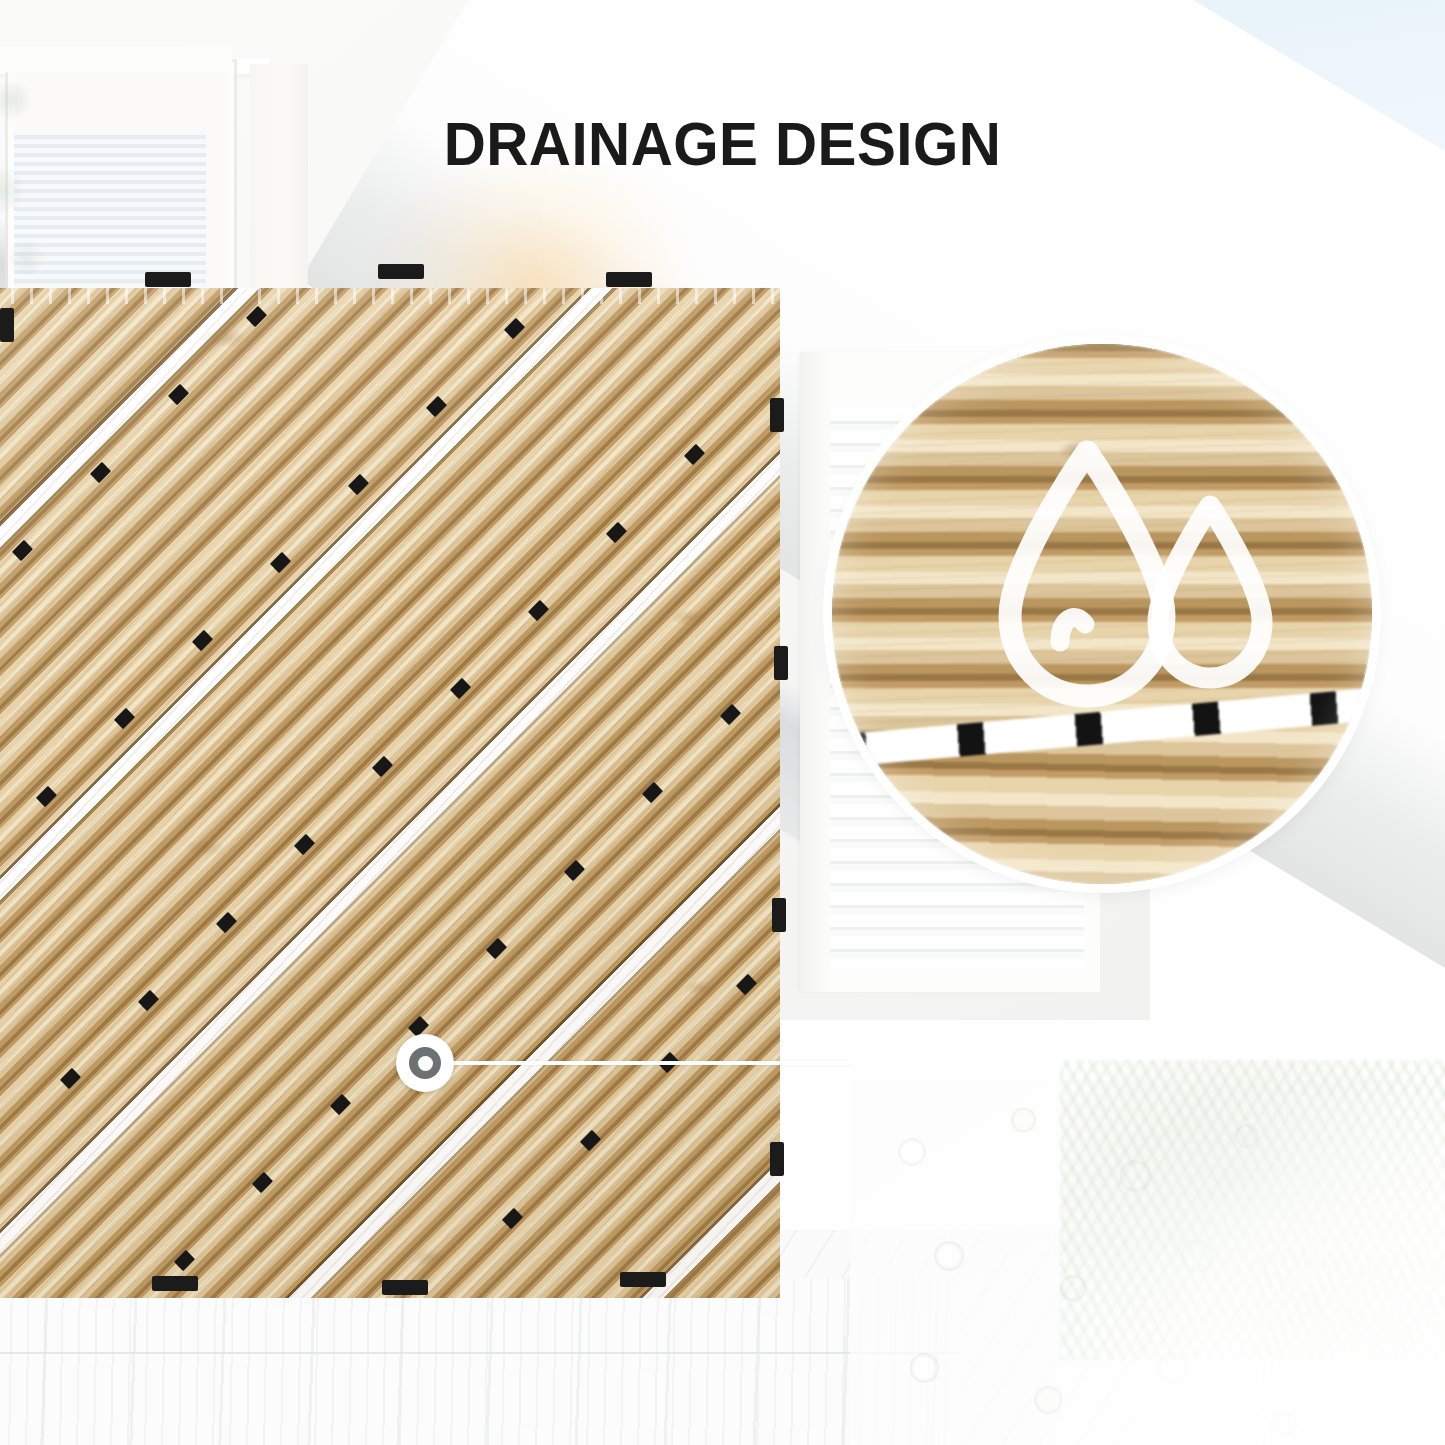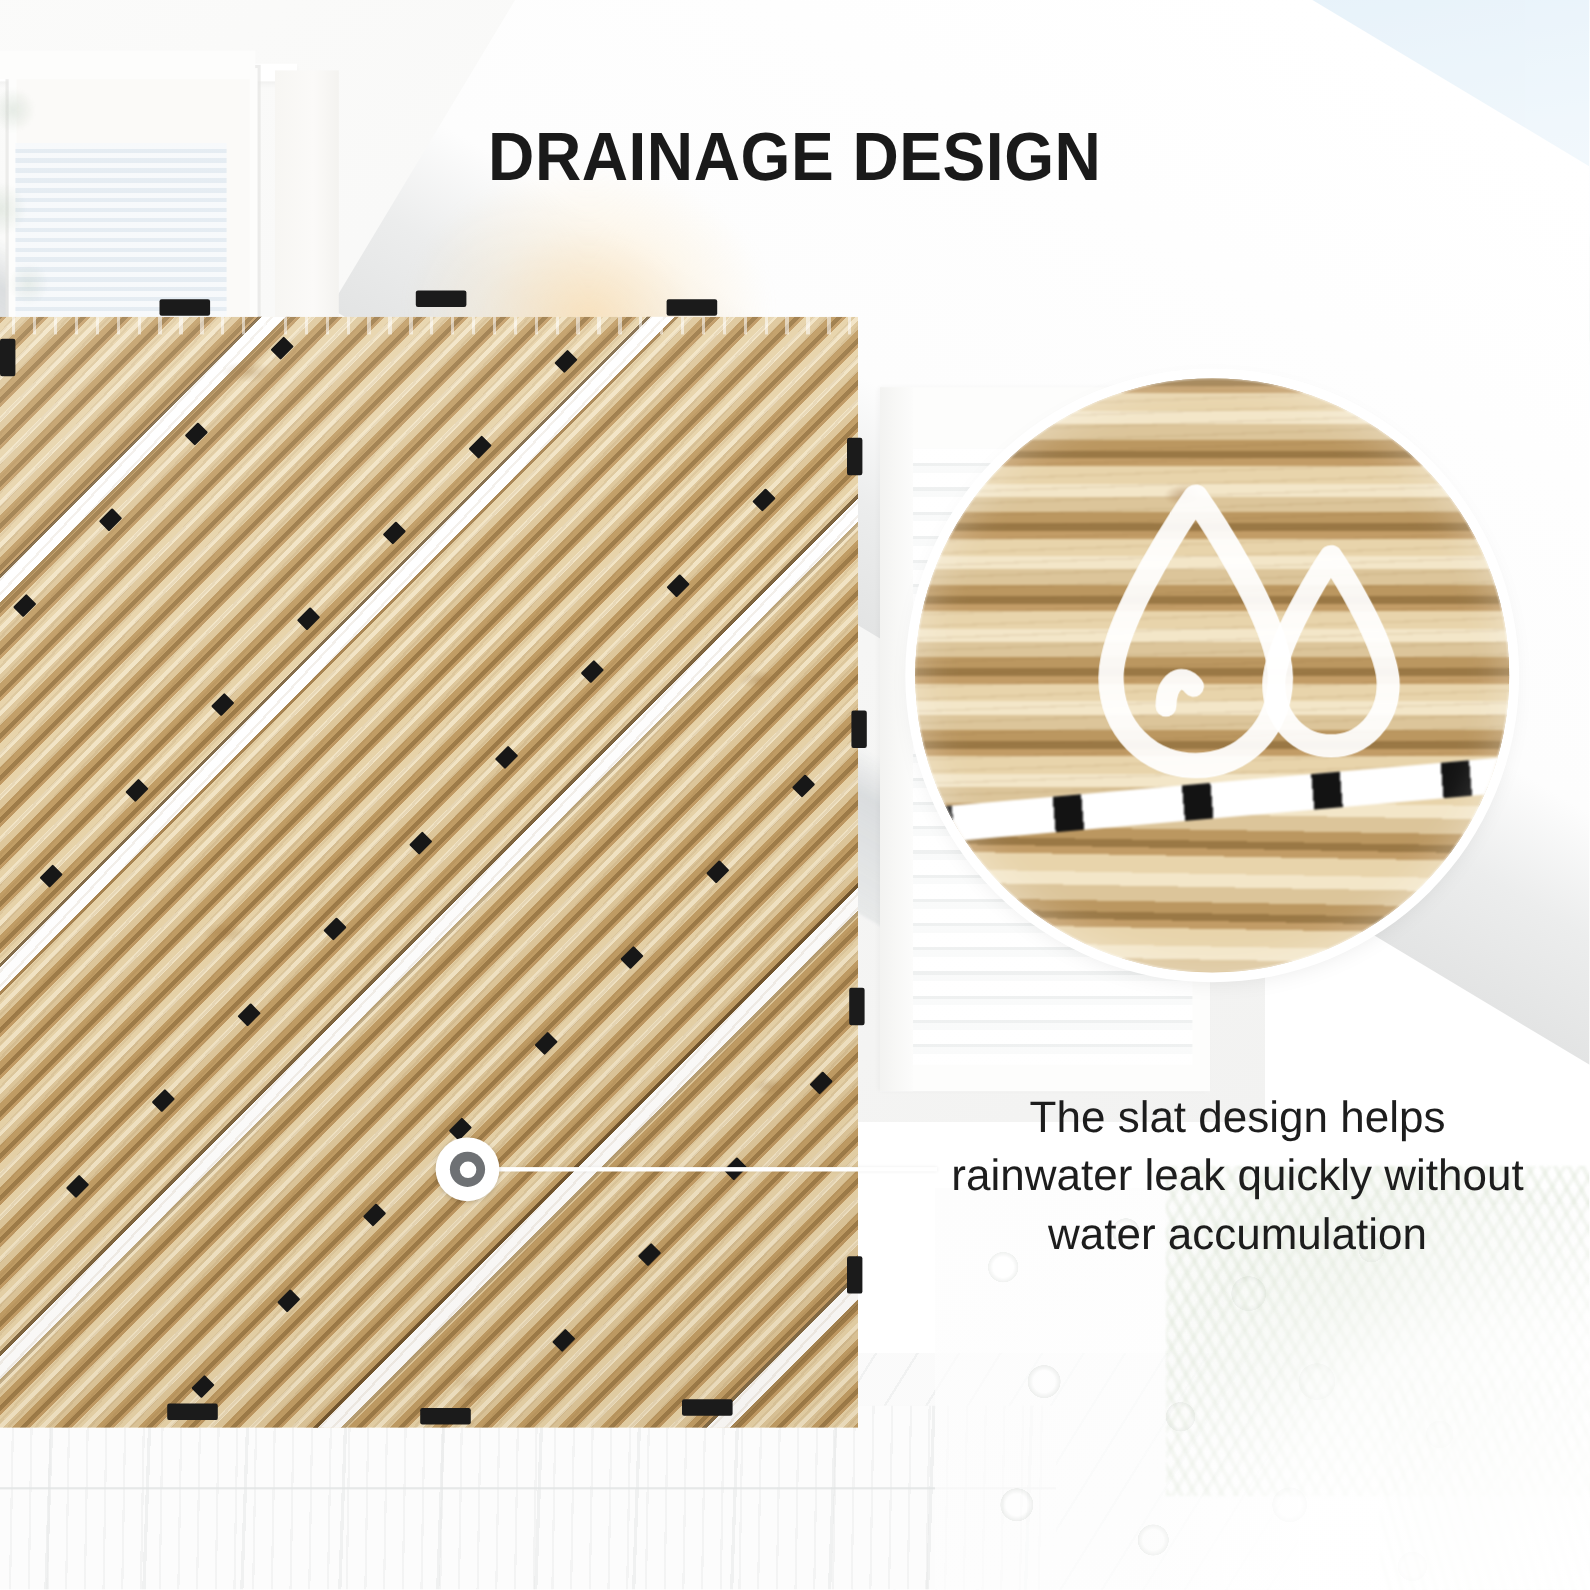--- a/index.html
+++ b/index.html
@@ -608,15 +608,14 @@
     </svg>
   </div>
 
   <div class="leader"></div>
   <div class="marker">
     <div class="marker-ring">
       <div class="marker-dot"></div>
     </div>
   </div>
 
-  <div class="caption">The slat design helps rainwater leak quickly without water accumulation</div>
 
 </div>
 
 </body></html>

